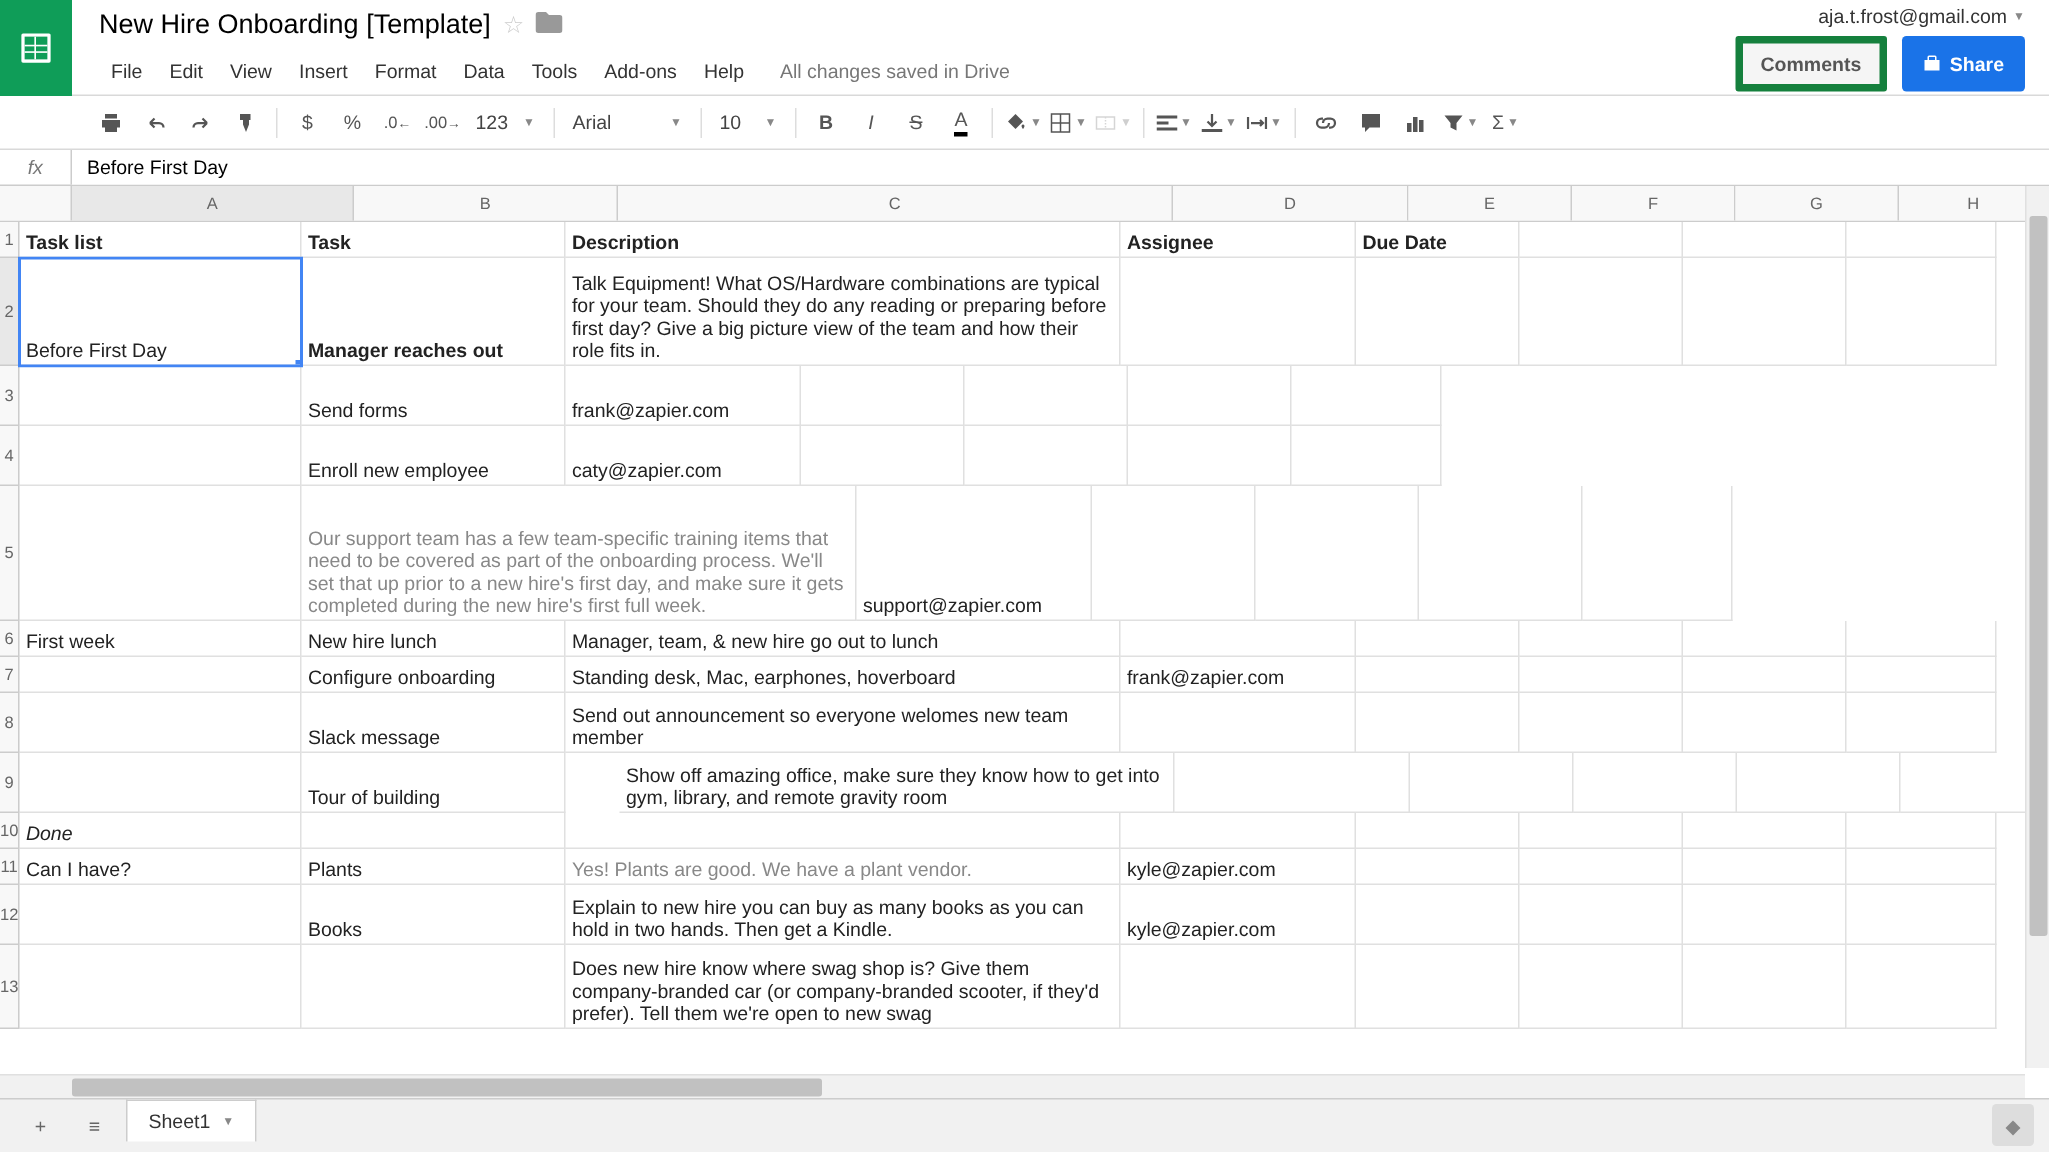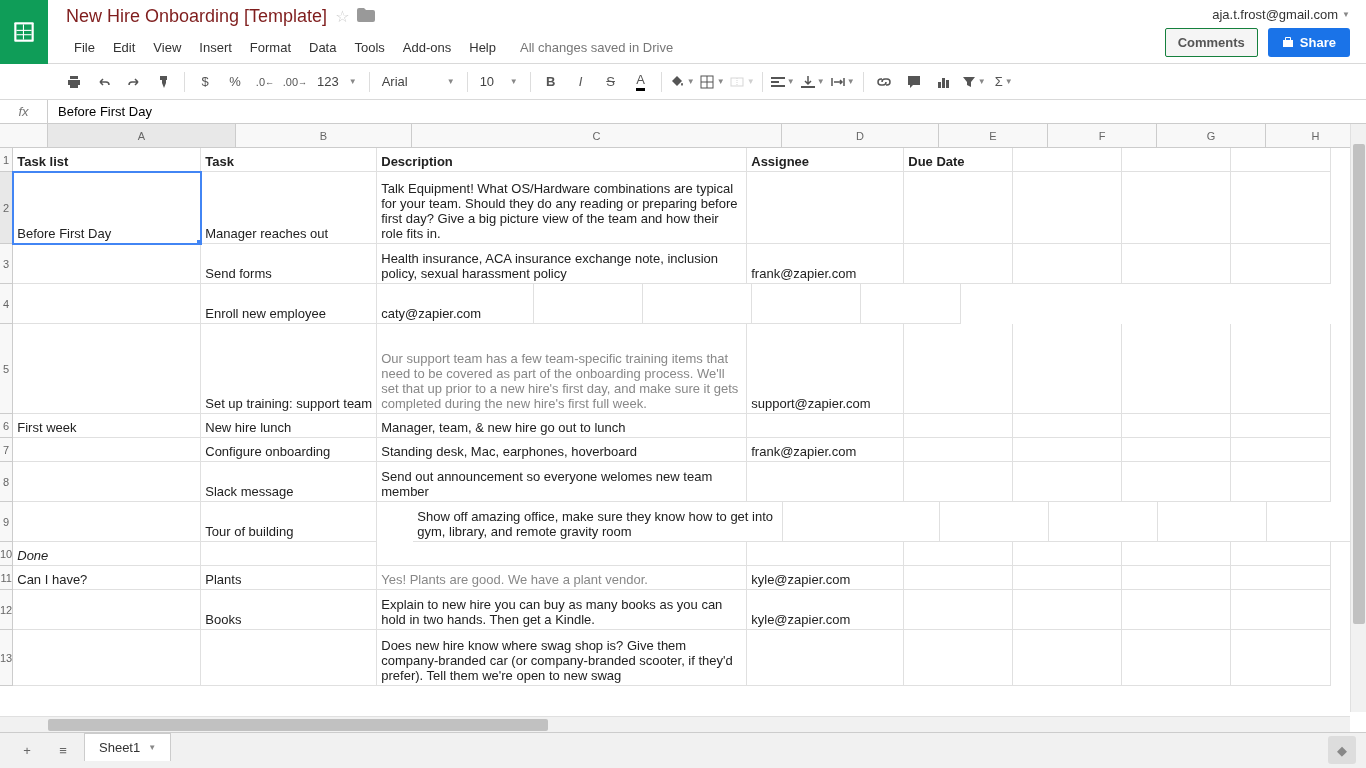--- a/index.html
+++ b/index.html
@@ -4,29 +4,29 @@
 <style>
 * { box-sizing: border-box; margin: 0; padding: 0; }
 body { font-family: Arial, sans-serif; font-size: 13px; color: #333; background: #fff; overflow: hidden; width: 1366px; height: 768px; position: relative; }
 
 
 .header { display: flex; height: 64px; border-bottom: 1px solid #d9d9d9; }
 .logo-box { width: 48px; height: 64px; background: #0f9d58; display: flex; align-items: center; justify-content: center; }
 .logo-box svg { width: 26px; height: 26px; }
 .header-main { flex: 1; padding: 6px 8px 0 18px; display: flex; flex-direction: column; justify-content: space-between; }
 .title-row { display: flex; align-items: center; gap: 8px; }
-.doc-title { font-size: 18px; color: #7f1d1d; font-weight: 400; }
+.doc-title { font-size: 18px; color: #000000; font-weight: 400; }
 .star-icon { color: #ccc; font-size: 16px; cursor: pointer; }
 .folder-icon { color: #999; }
 .menubar { display: flex; gap: 2px; padding-bottom: 4px; }
 .menubar-item { padding: 4px 8px; font-size: 13px; color: #333; cursor: pointer; border-radius: 2px; }
 .saved-msg { color: #777; margin-left: 14px; font-size: 13px; padding: 4px 0; }
 .header-right { display: flex; align-items: center; gap: 10px; padding-right: 16px; }
 .user-email { font-size: 13px; color: #333; display: flex; align-items: center; gap: 4px; }
-.btn-comments { background: #f5f5f5; border: 1px solid #15803d; padding: 6px 12px; border-radius: 2px; font-size: 13px; cursor: pointer; font-weight: bold; color: #555; text-align: right; }
+.btn-comments { background: #f5f5f5; border: 5px solid #15803d; padding: 6px 12px; border-radius: 2px; font-size: 13px; cursor: pointer; font-weight: bold; color: #555; text-align: right; }
 .btn-share { background: #1a73e8; color: #fff; border: none; padding: 6px 14px; border-radius: 3px; font-size: 13px; font-weight: bold; cursor: pointer; display: flex; align-items: center; gap: 6px; }
 
 
 .toolbar { height: 36px; border-bottom: 1px solid #d9d9d9; display: flex; align-items: center; padding: 0 10px 0 60px; gap: 2px; background: #fff; }
 .tb-btn { width: 28px; height: 26px; display: flex; align-items: center; justify-content: center; color: #555; cursor: pointer; border-radius: 2px; font-size: 13px; }
 .tb-sep { width: 1px; height: 20px; background: #ddd; margin: 0 4px; }
 .tb-drop { display: flex; align-items: center; padding: 0 6px; height: 26px; font-size: 13px; color: #444; cursor: pointer; gap: 10px; min-width: 50px; justify-content: space-between; }
 .tb-drop-wide { min-width: 85px; }
 .dropdown-arrow { font-size: 8px; color: #888; }
 .color-underline { border-bottom: 3px solid #000; padding-bottom: 1px; }
@@ -285,50 +285,48 @@
           <div class="cell bold" style="width: 176px; height: 24px;">Task</div>
           <div class="cell bold" style="width: 370px; height: 24px;">Description</div>
           <div class="cell bold" style="width: 157px; height: 24px;">Assignee</div>
           <div class="cell bold" style="width: 109px; height: 24px;">Due Date</div>
           <div class="cell bold" style="width: 109px; height: 24px;"></div>
           <div class="cell bold" style="width: 109px; height: 24px;"></div>
           <div class="cell bold" style="width: 100px; height: 24px;"></div>
         </div>
         <div class="row">
           <div class="cell selected" style="width: 188px; height: 72px;">Before First Day<div class="sel-handle"></div></div>
-          <div class="cell" style="width: 176px; height: 72px;">Manager reaches out</div>
+          <div class="cell" style="width: 176px; height: 72px; font-weight: bold;">Manager reaches out</div>
           <div class="cell" style="width: 370px; height: 72px;">Talk Equipment! What OS/Hardware combinations are typical for your team. Should they do any reading or preparing before first day? Give a big picture view of the team and how their role fits in.</div>
           <div class="cell" style="width: 157px; height: 72px;"></div>
           <div class="cell" style="width: 109px; height: 72px;"></div>
           <div class="cell" style="width: 109px; height: 72px;"></div>
           <div class="cell" style="width: 109px; height: 72px;"></div>
           <div class="cell" style="width: 100px; height: 72px;"></div>
         </div>
         <div class="row">
           <div class="cell" style="width: 188px; height: 40px;"></div>
           <div class="cell" style="width: 176px; height: 40px;">Send forms</div>
-          <div class="cell" style="width: 370px; height: 40px;">Health insurance, ACA insurance exchange note, inclusion policy, sexual harassment policy</div>
           <div class="cell" style="width: 157px; height: 40px;">frank@zapier.com</div>
           <div class="cell" style="width: 109px; height: 40px;"></div>
           <div class="cell" style="width: 109px; height: 40px;"></div>
           <div class="cell" style="width: 109px; height: 40px;"></div>
           <div class="cell" style="width: 100px; height: 40px;"></div>
         </div>
         <div class="row">
           <div class="cell" style="width: 188px; height: 40px;"></div>
           <div class="cell" style="width: 176px; height: 40px;">Enroll new employee</div>
           <div class="cell" style="width: 157px; height: 40px;">caty@zapier.com</div>
           <div class="cell" style="width: 109px; height: 40px;"></div>
           <div class="cell" style="width: 109px; height: 40px;"></div>
           <div class="cell" style="width: 109px; height: 40px;"></div>
           <div class="cell" style="width: 100px; height: 40px;"></div>
         </div>
         <div class="row">
           <div class="cell" style="width: 188px; height: 90px;"></div>
-          <div class="cell" style="width: 176px; height: 90px;">Set up training: support team</div>
           <div class="cell grey" style="width: 370px; height: 90px;">Our support team has a few team-specific training items that need to be covered as part of the onboarding process. We'll set that up prior to a new hire's first day, and make sure it gets completed during the new hire's first full week.</div>
           <div class="cell" style="width: 157px; height: 90px;">support@zapier.com</div>
           <div class="cell" style="width: 109px; height: 90px;"></div>
           <div class="cell" style="width: 109px; height: 90px;"></div>
           <div class="cell" style="width: 109px; height: 90px;"></div>
           <div class="cell" style="width: 100px; height: 90px;"></div>
         </div>
         <div class="row">
           <div class="cell" style="width: 188px; height: 24px;">First week</div>
           <div class="cell" style="width: 176px; height: 24px;">New hire lunch</div>

